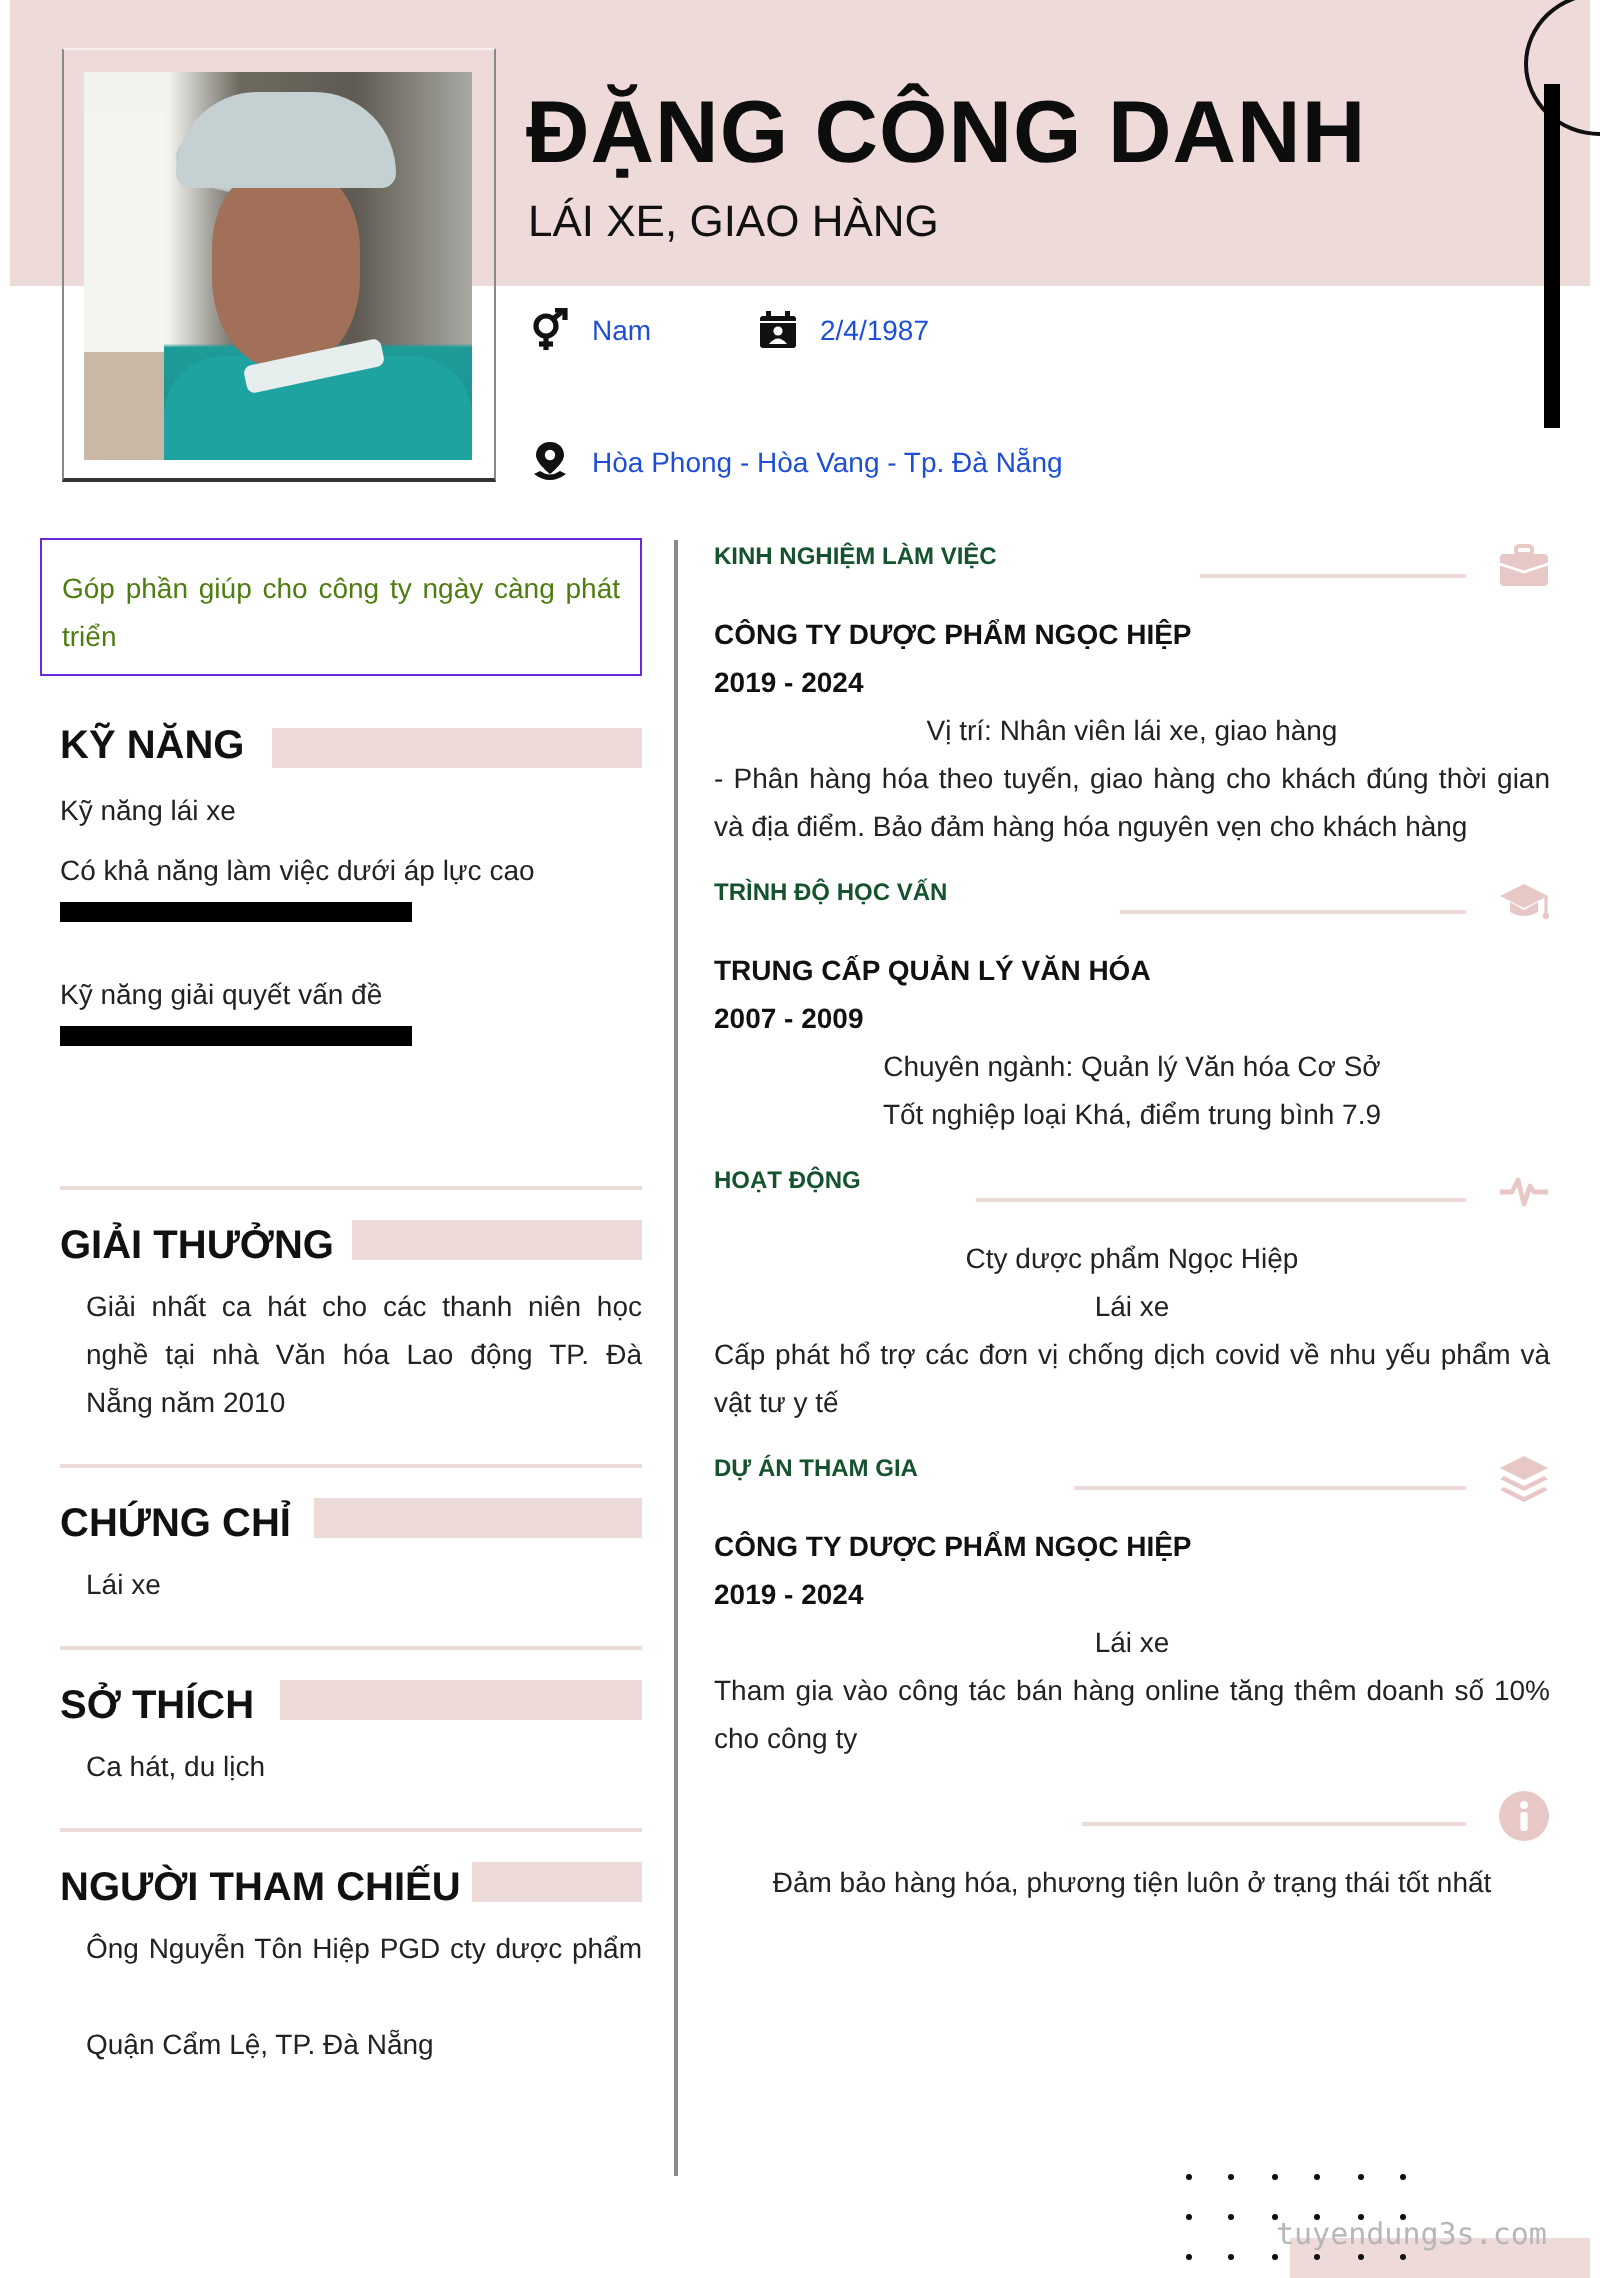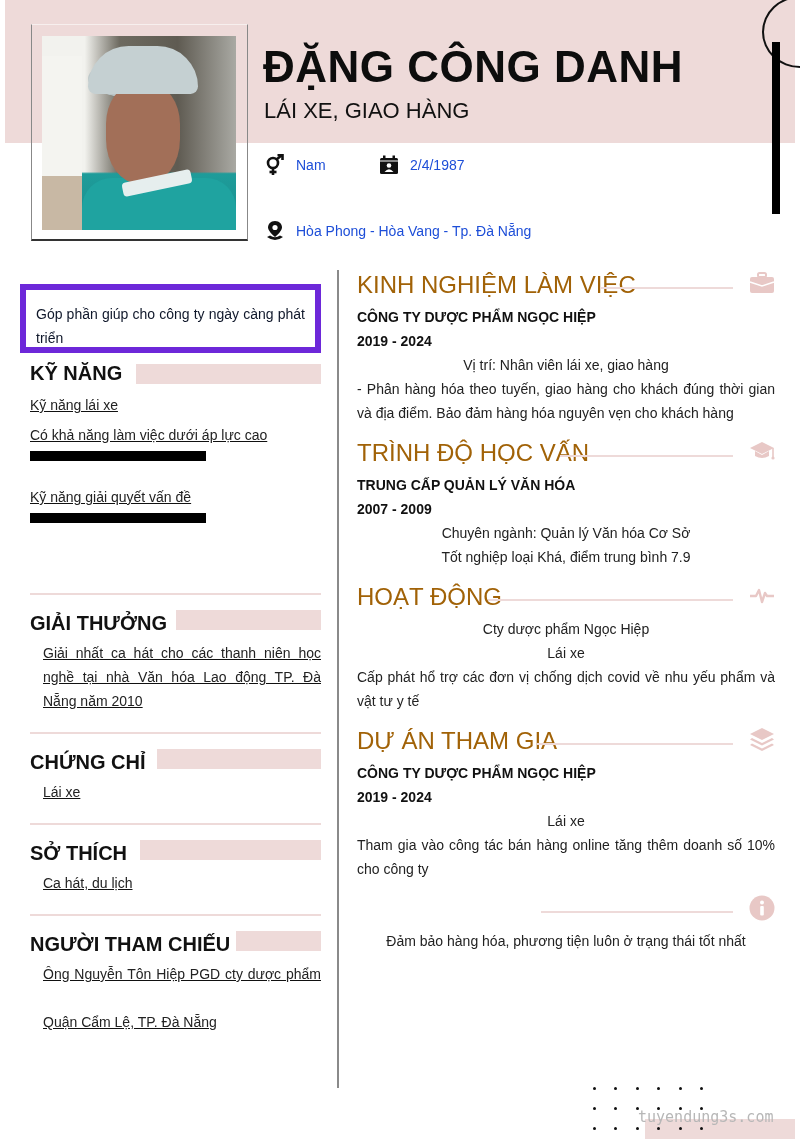--- a/index.html
+++ b/index.html
@@ -27,39 +27,39 @@
 
   .name { position: absolute; left: 263px; top: 42px; font-size: 44px; font-weight: 700; letter-spacing: 0.5px; color: #0d0d0d; white-space: nowrap; }
   .job-title { position: absolute; left: 264px; top: 98px; font-size: 22px; font-weight: 400; color: #111; white-space: nowrap; }
 
   .info { position: absolute; display: flex; align-items: center; font-size: 14px; color: #1d4ed8; white-space: nowrap; }
   .info .ic { width: 22px; height: 22px; margin-right: 10px; display: inline-flex; align-items: center; justify-content: center; }
   .info-gender { left: 264px; top: 154px; }
   .info-dob { left: 378px; top: 154px; }
   .info-address { left: 264px; top: 220px; }
 
-  .objective { position: absolute; left: 20px; top: 284px; width: 301px; height: 69px; border: 6px solid #6d28d9; padding: 12px 10px; font-size: 14px; line-height: 24px; color: #0f172a; text-align: justify; }
+  .objective { position: absolute; left: 20px; top: 269px; width: 301px; height: 69px; border: 1px solid #6d28d9; padding: 12px 10px; font-size: 14px; line-height: 24px; color: #4d7c0f; text-align: justify; }
 
   .vdivider { position: absolute; left: 337px; top: 270px; width: 2px; height: 818px; background: #8a8a8a; }
 
   
-  .lsec { position: absolute; left: 30px; width: 291px; text-decoration: underline; }
+  .lsec { position: absolute; left: 30px; width: 291px; }
   .lsec h2 { font-size: 20px; font-weight: 700; color: #111; white-space: nowrap; display: inline-block; background: #fff; position: relative; z-index: 1; }
   .lsec .pinkbar { position: absolute; right: 0; height: 20px; background: #eedad9; }
   .lsec p { font-size: 14px; line-height: 24px; color: #222; margin-left: 13px; }
   .lsec .just { text-align: justify; }
   .hr-pink { position: absolute; left: 30px; width: 291px; height: 2px; background: #eedad9; }
 
   .skill-label { font-size: 14px; color: #222; line-height: 20px; }
   .skill-bar { height: 10px; background: #000; margin-top: 6px; }
 
   
   .rsec { position: absolute; left: 357px; width: 418px; }
   .rsec .title-row { position: relative; height: 28px; }
-  .rsec h2 { position: absolute; left: 0; top: 0; font-size: 24px; font-weight: 400; color: #a16207; white-space: nowrap; }
+  .rsec h2 { position: absolute; left: 0; top: 0; font-size: 12px; font-weight: 700; color: #14532d; white-space: nowrap; }
   .rsec .line { position: absolute; top: 16px; height: 1.5px; background: #eedad9; right: 42px; }
   .rsec .sec-ic { position: absolute; right: 0; top: 0; width: 26px; height: 26px; }
   .rsec .sub { font-size: 14px; font-weight: 700; color: #111; line-height: 24px; }
   .rsec p { font-size: 14px; line-height: 24px; color: #222; text-align: center; }
   .rsec .just { text-align: justify; }
 
   .dots { position: absolute; left: 593px; top: 1087px; width: 120px; height: 50px; }
   .dots span { position: absolute; width: 3px; height: 3px; background: #111; border-radius: 50%; }
   .pink-rect { position: absolute; left: 645px; top: 1119px; width: 150px; height: 20px; background: #eedad9; }
   .watermark { position: absolute; left: 638px; top: 1108px; font-family: "DejaVu Sans Mono", monospace; font-size: 15px; color: #b7b7b7; white-space: nowrap; }

